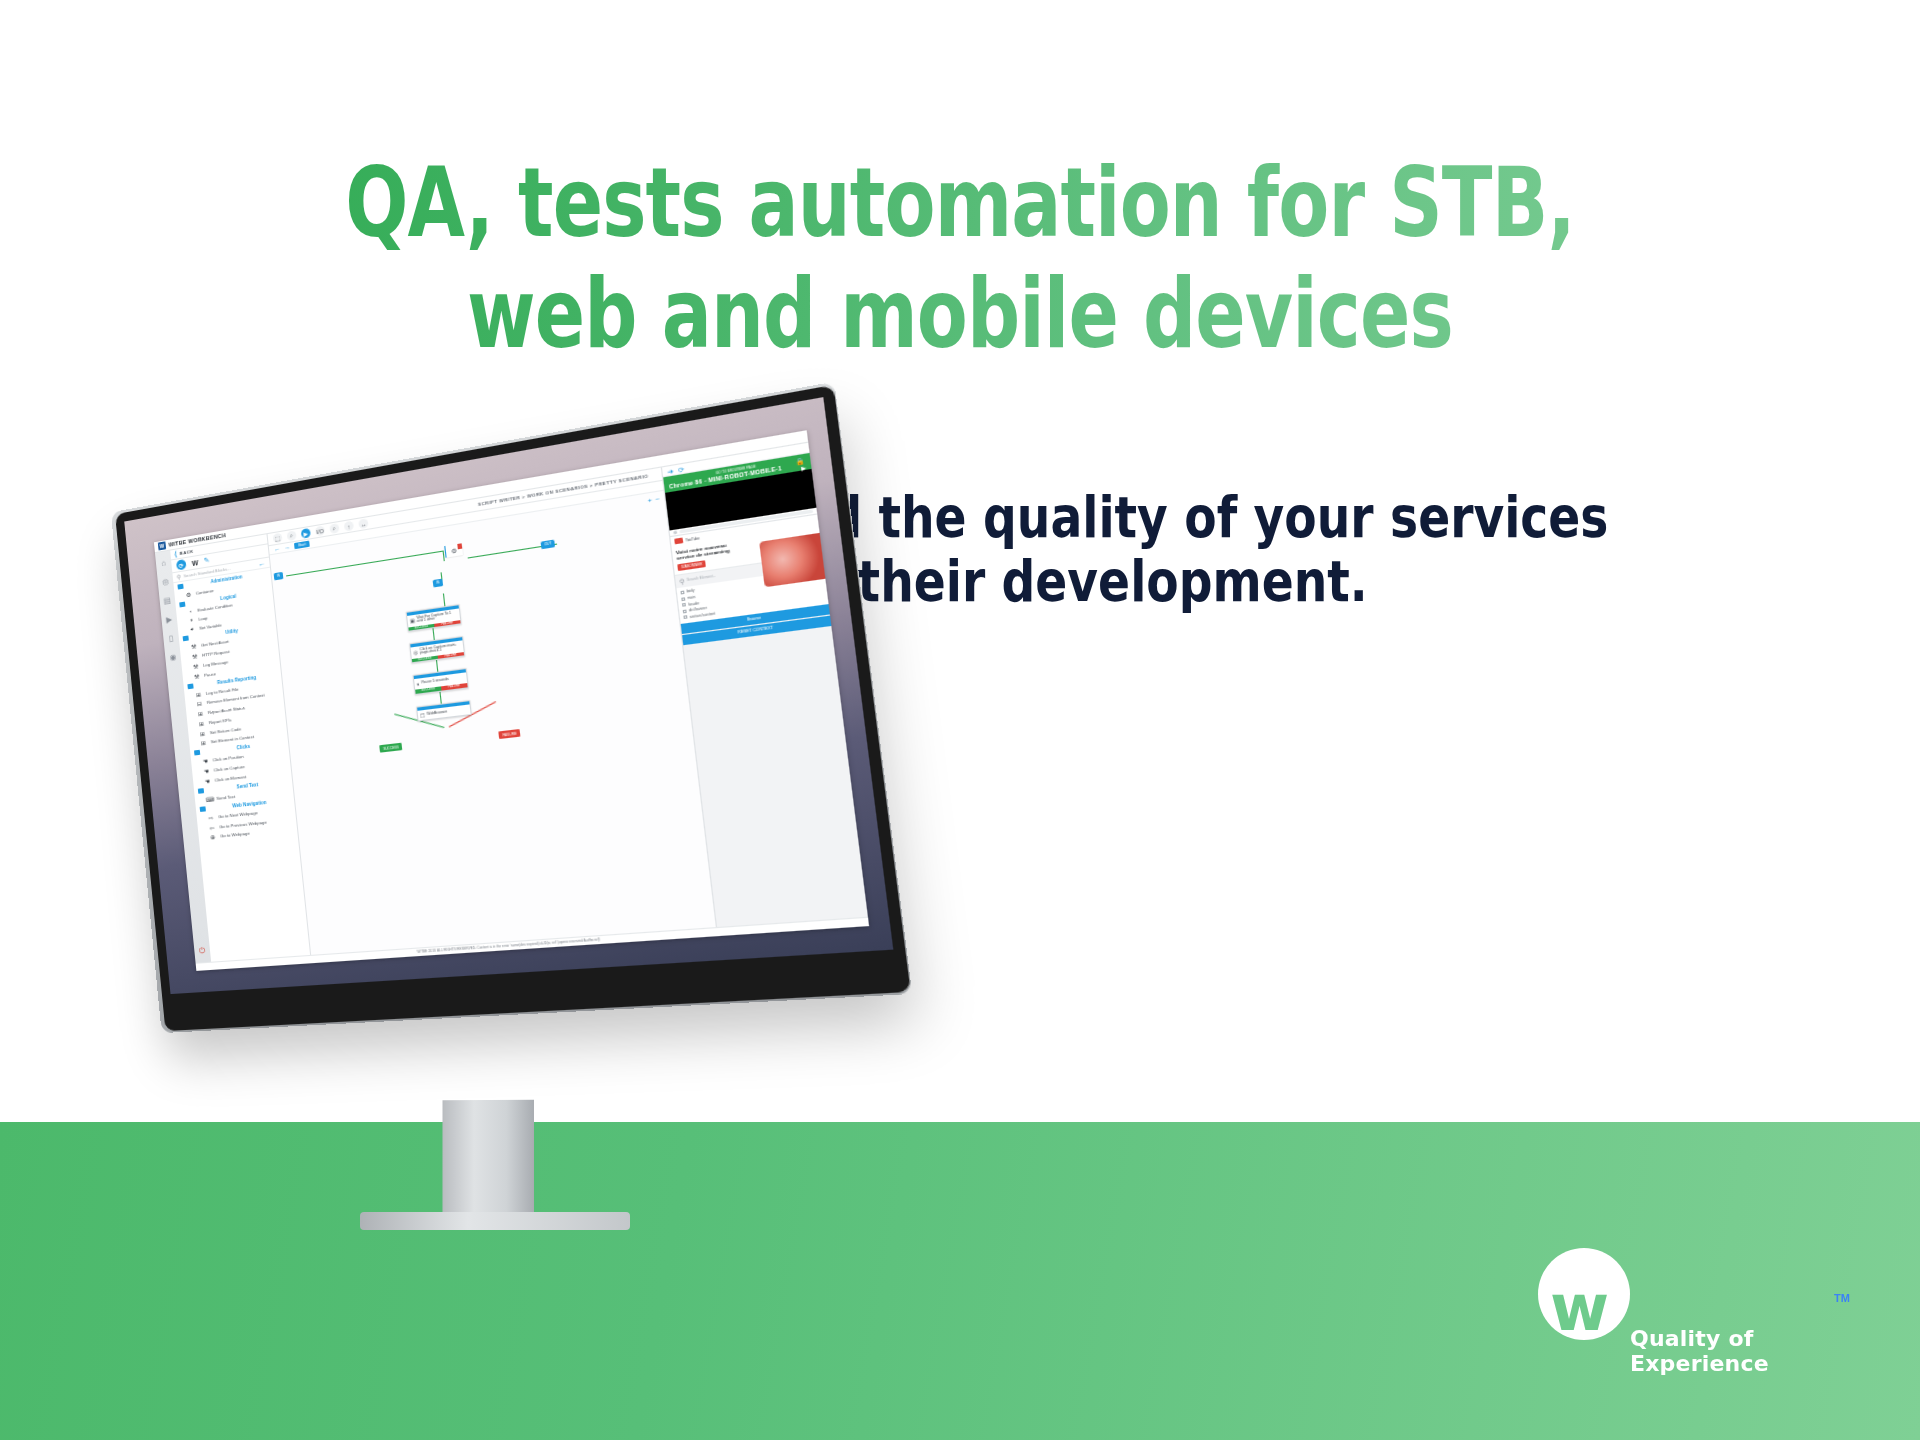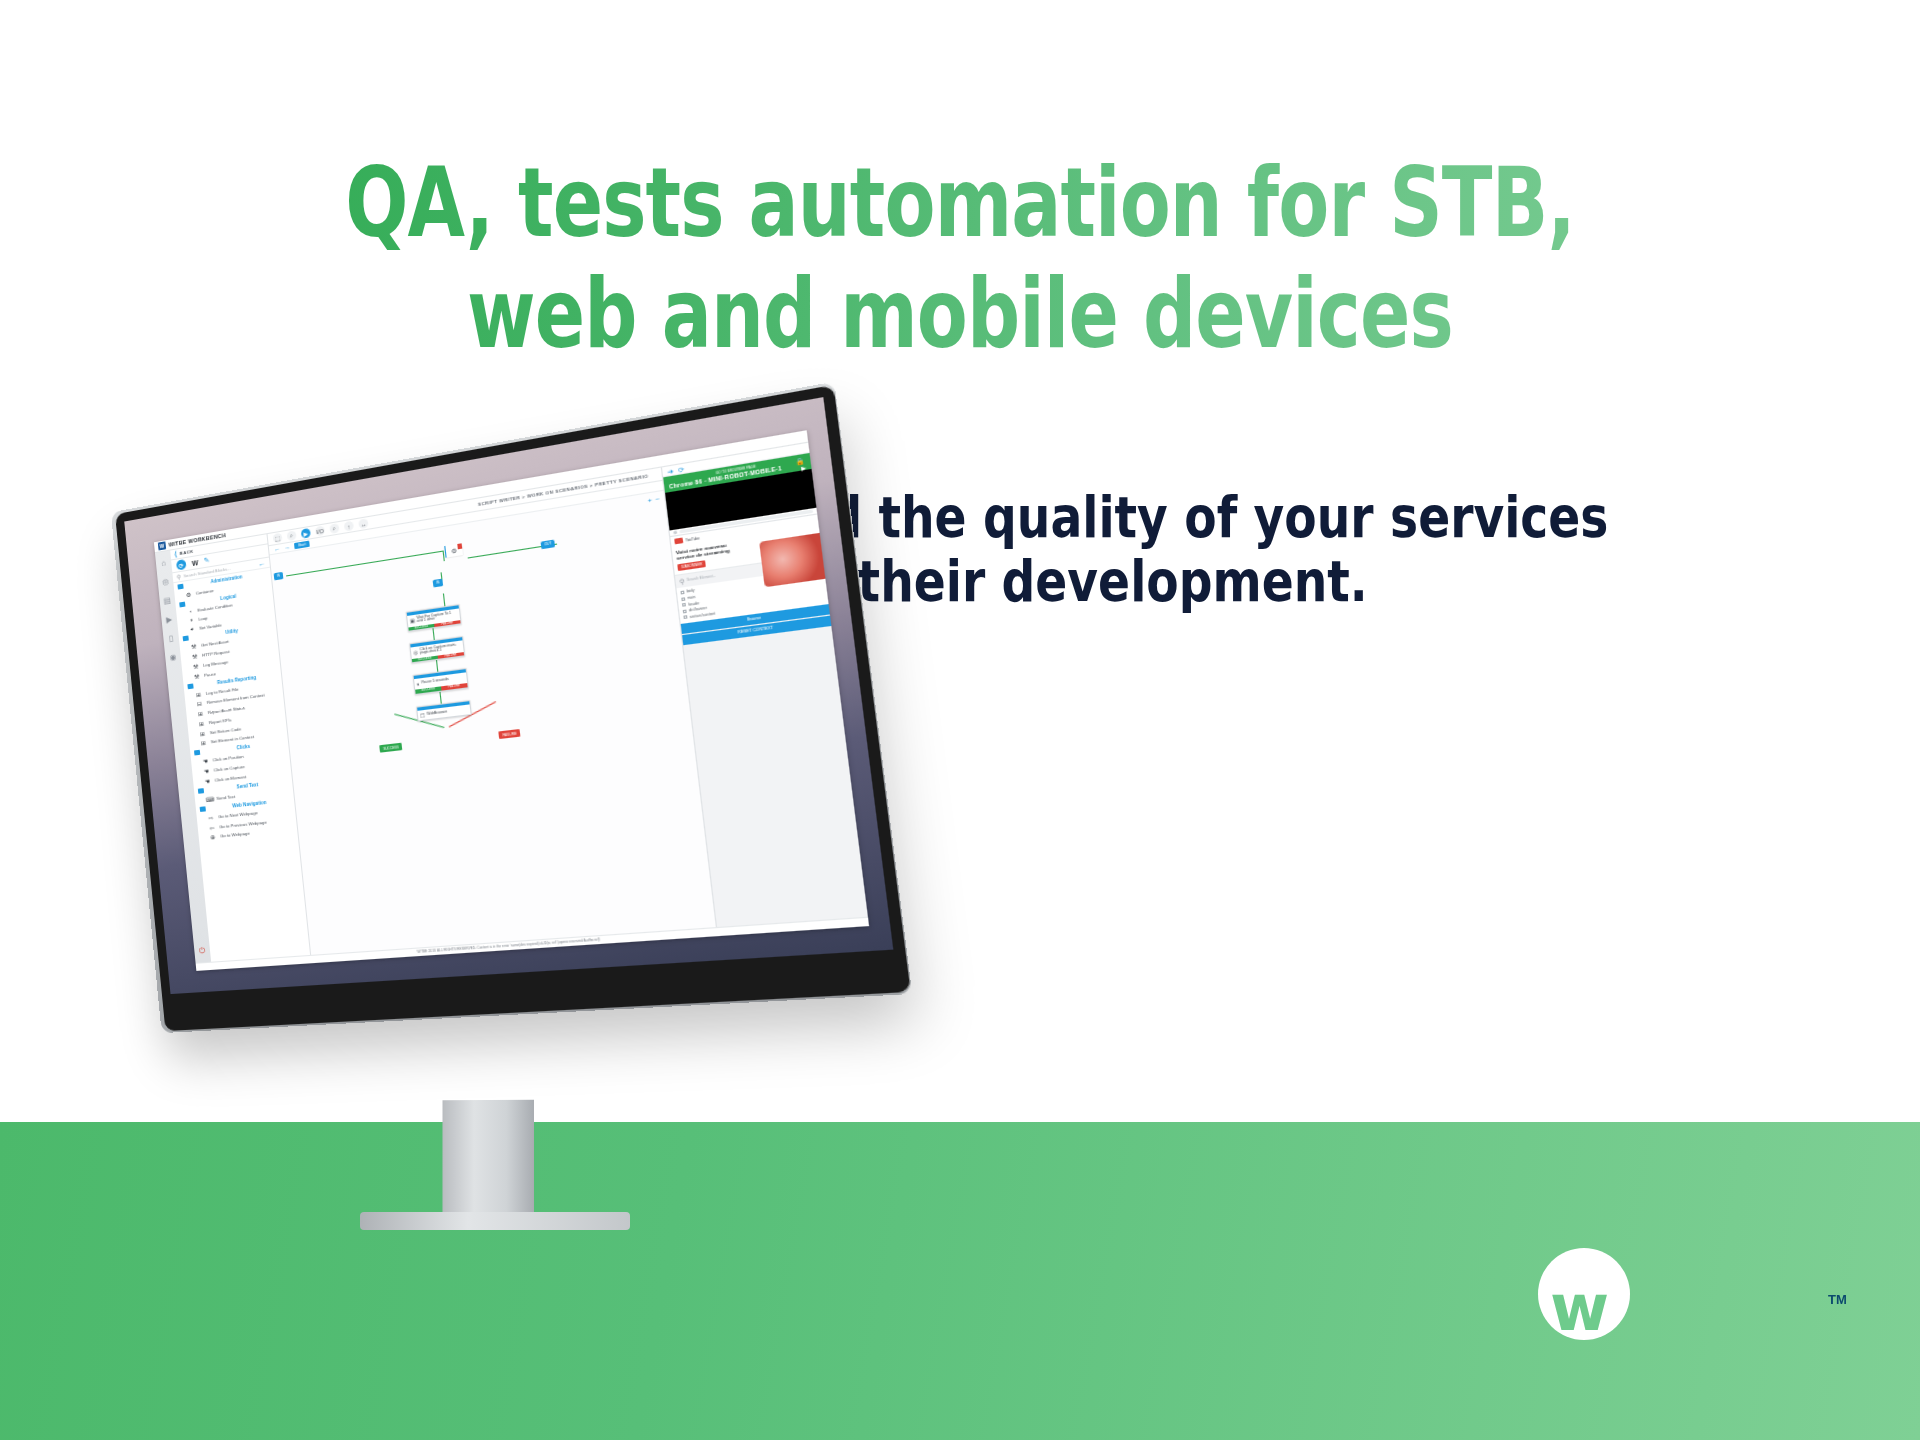--- a/index.html
+++ b/index.html
@@ -103,23 +103,23 @@
     left: 76px; top: 2px;
     font-size: 76px;
     font-weight: 700;
     color: #ffffff;
     letter-spacing: -2px;
     line-height: 82px;
     font-family: "DejaVu Sans", sans-serif;
   }
   .logo-tm {
     position: absolute;
-    left: 290px; top: 44px;
-    font-size: 13px;
-    color: #0c4a6e;
+    left: 296px; top: 44px;
+    font-size: 11px;
+    color: #3b82f6;
     font-weight: 700;
   }
   .logo-tagline {
     position: absolute;
     left: 92px; top: 78px;
     font-size: 22px;
     font-weight: 700;
     color: #ffffff;
     letter-spacing: 0.2px;
     font-family: "DejaVu Sans", sans-serif;
@@ -484,20 +484,21 @@
       <span>Control the quality of your services</span>
       <span>during their development.</span>
     </div>
   </div>
 
   <div class="logo">
     <div class="logo-mark">
       <div class="logo-mark-w">w</div>
     </div>
     <div class="logo-tm">TM</div>
+    <div class="logo-tagline">Quality of Experience</div>
   </div>
 
   <div class="monitor">
     <div class="stand-neck"></div>
     <div class="stand-base"></div>
     <div class="monitor-edge"></div>
 
     <div class="bezel">
       <div class="screen">
         <div class="wallpaper"></div>

